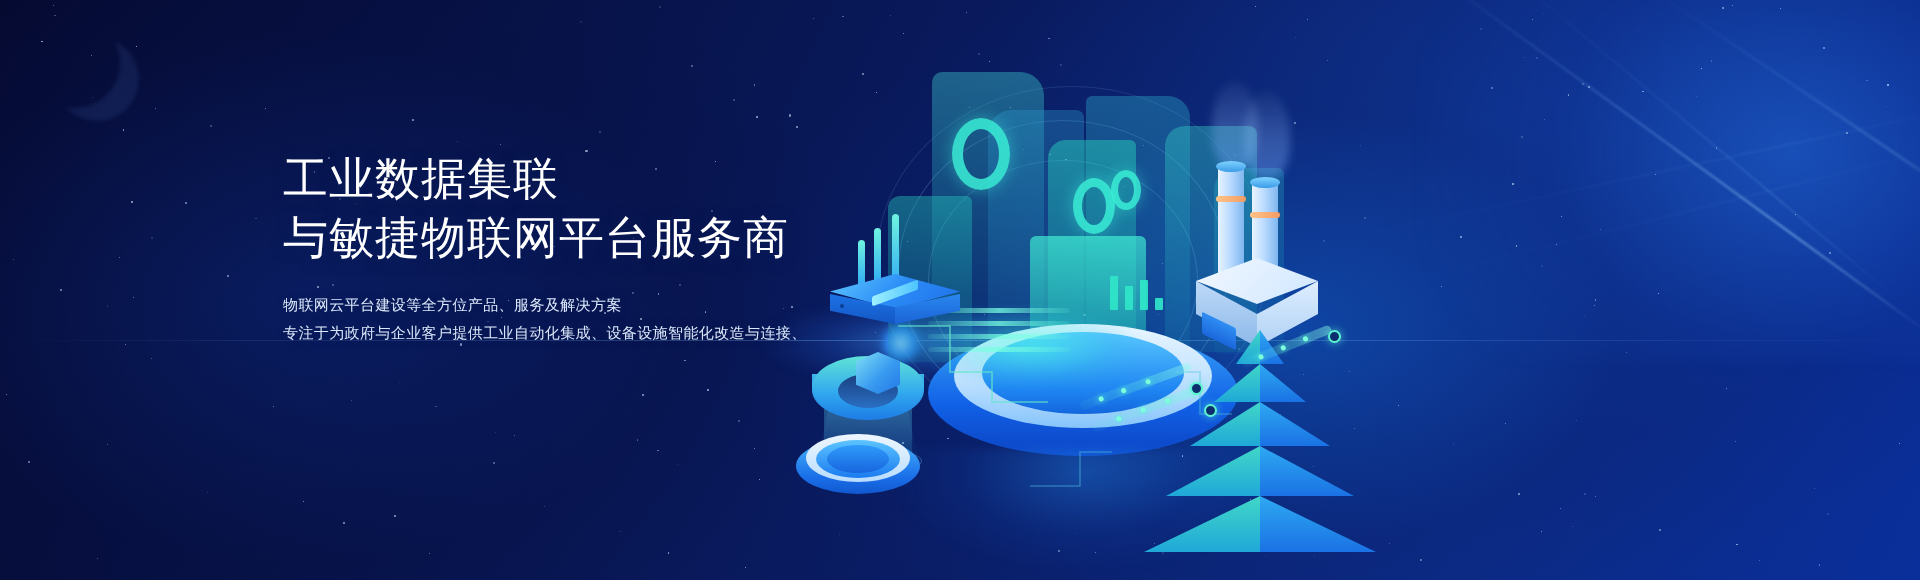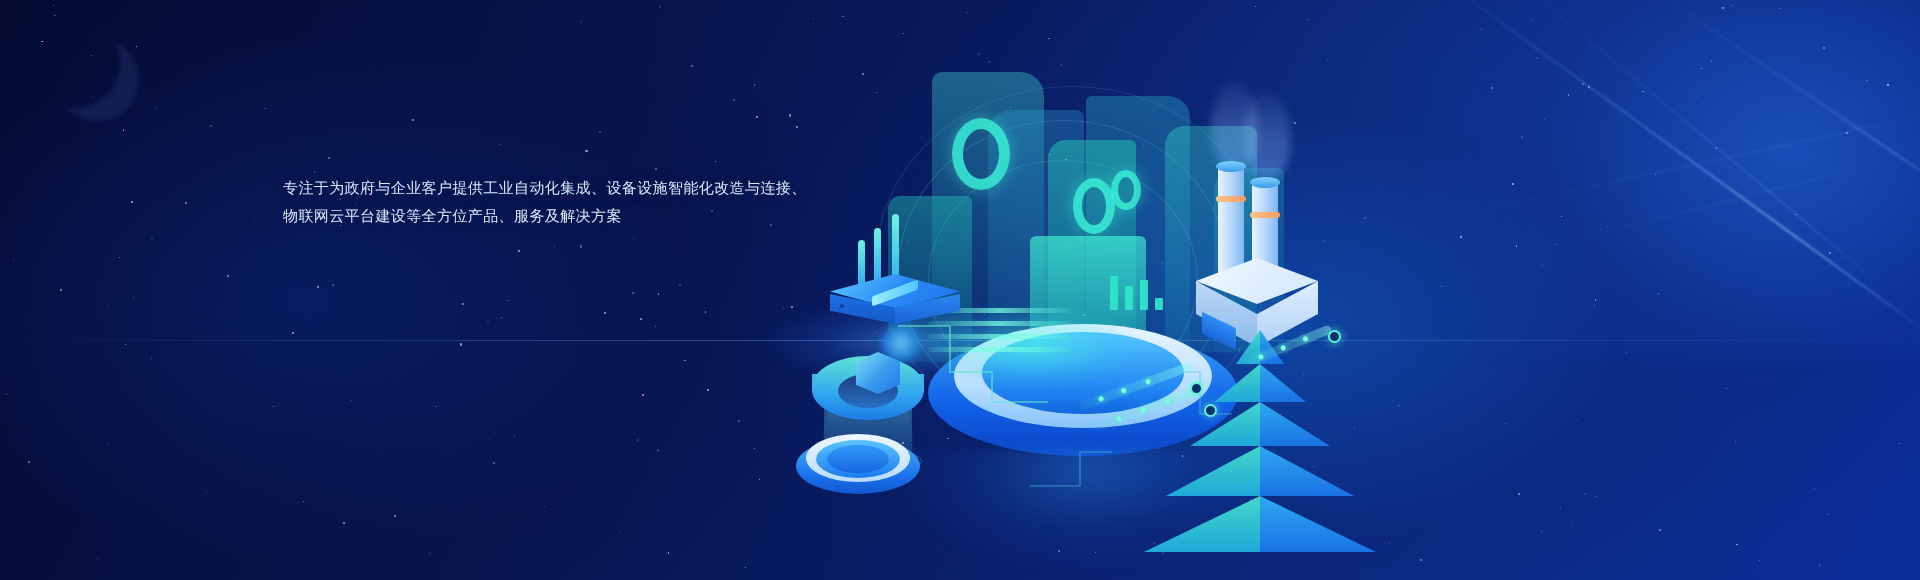--- a/index.html
+++ b/index.html
@@ -502,23 +502,27 @@
   <div class="streak s2"></div>
   <div class="streak s3"></div>
   <div class="streak s4"></div>
   <div class="streak s5"></div>
 
   <div class="horizon"></div>
   <div class="horizon-glow"></div>
   <div class="diamond"></div>
 
   <div class="copy">
+    <h1 class="headline">
+      <span class="l1">工业数据集联</span>
+      <span class="l2">与敏捷物联网平台服务商</span>
+    </h1>
     <p class="subcopy">
+      <span>物联网云平台建设等全方位产品、服务及解决方案</span>
       <span>专注于为政府与企业客户提供工业自动化集成、设备设施智能化改造与连接、</span>
-      <span>物联网云平台建设等全方位产品、服务及解决方案</span>
     </p>
   </div>
 
   <div class="illus">
 
     <div class="arc a3"></div>
     <div class="arc a1"></div>
     <div class="arc a2"></div>
 
     <div class="panel p-a"></div>

